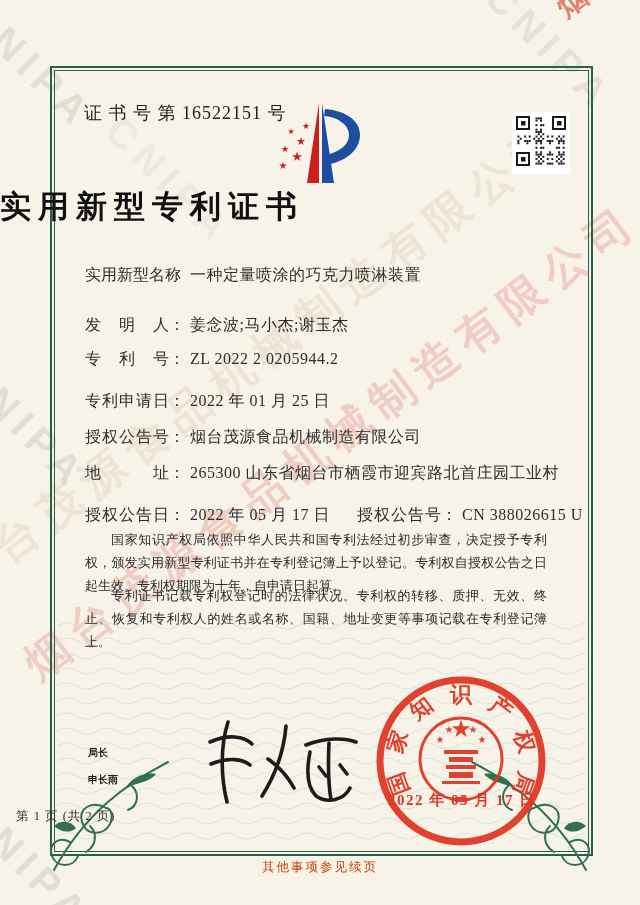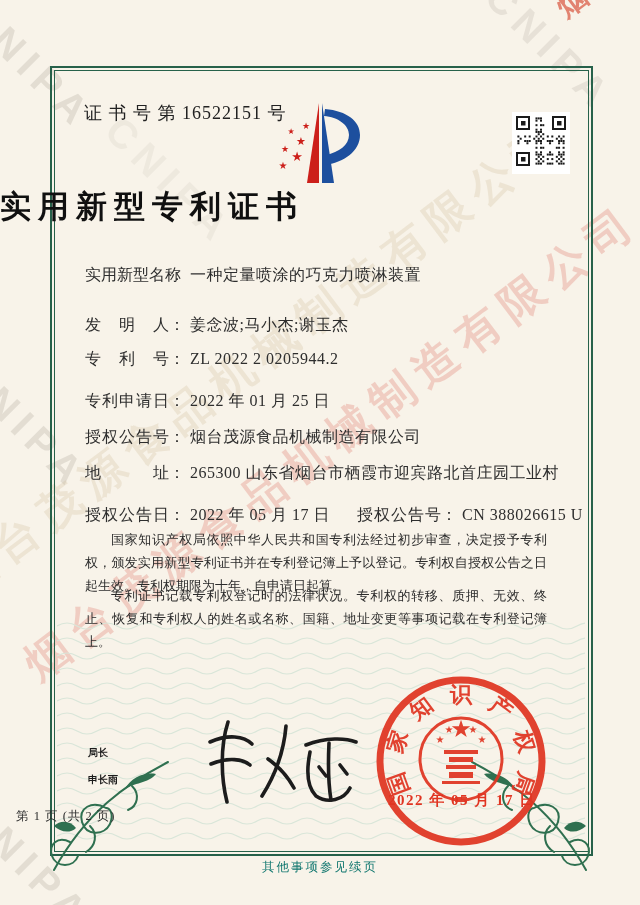--- a/index.html
+++ b/index.html
@@ -31,21 +31,21 @@
   .row{position:absolute; left:85px; font-size:16px; z-index:3; white-space:nowrap;}
   .flabel{display:inline-block; width:84px; text-align:justify; text-align-last:justify; vertical-align:bottom;}
   .fval{margin-left:5px; letter-spacing:0.5px;}
   .pair2{margin-left:27px;}
   .para{position:absolute; left:85px; width:462px; font-size:13px; line-height:23px; text-indent:2em; text-align:justify; z-index:3; color:#2b2b2b;}
   .director{position:absolute; left:88px; top:739px; z-index:3; font-family:"Liberation Sans","DejaVu Sans",sans-serif; font-size:10px; font-weight:600; line-height:27px; color:#1c1c1c;}
   .signature{position:absolute; left:198px; top:712px; z-index:3;}
   .seal{position:absolute; left:371px; top:671px; z-index:3;}
   .seal-date{position:absolute; left:388px; top:791px; z-index:4; font-size:15px; font-weight:600; letter-spacing:1.5px; color:#e03522;}
   .page-no{position:absolute; left:0; top:808px; width:100%; text-align:left; font-size:12.5px; letter-spacing:1px; z-index:3;padding-left:16px;}
-  .footer-note{position:absolute; left:0; top:859px; width:100%; text-align:center; font-size:12.5px; letter-spacing:2px; color:#0f766e; z-index:3;}
+  .footer-note{position:absolute; left:0; top:859px; width:100%; text-align:center; font-size:12.5px; letter-spacing:2px; color:#c2410c; z-index:3;}
 </style>
 </head>
 <body>
 
 <div class="page">
 
   <span class="wm wm-cnipa" style="left:-12px; top:-8px;">CNIPA</span>
   <span class="wm wm-cnipa" style="left:128px; top:108px; opacity:.45;">CNIPA</span>
   <span class="wm wm-cnipa" style="left:-18px; top:352px;">CNIPA</span>
   <span class="wm wm-cnipa" style="left:-14px; top:792px;">CNIPA</span>

